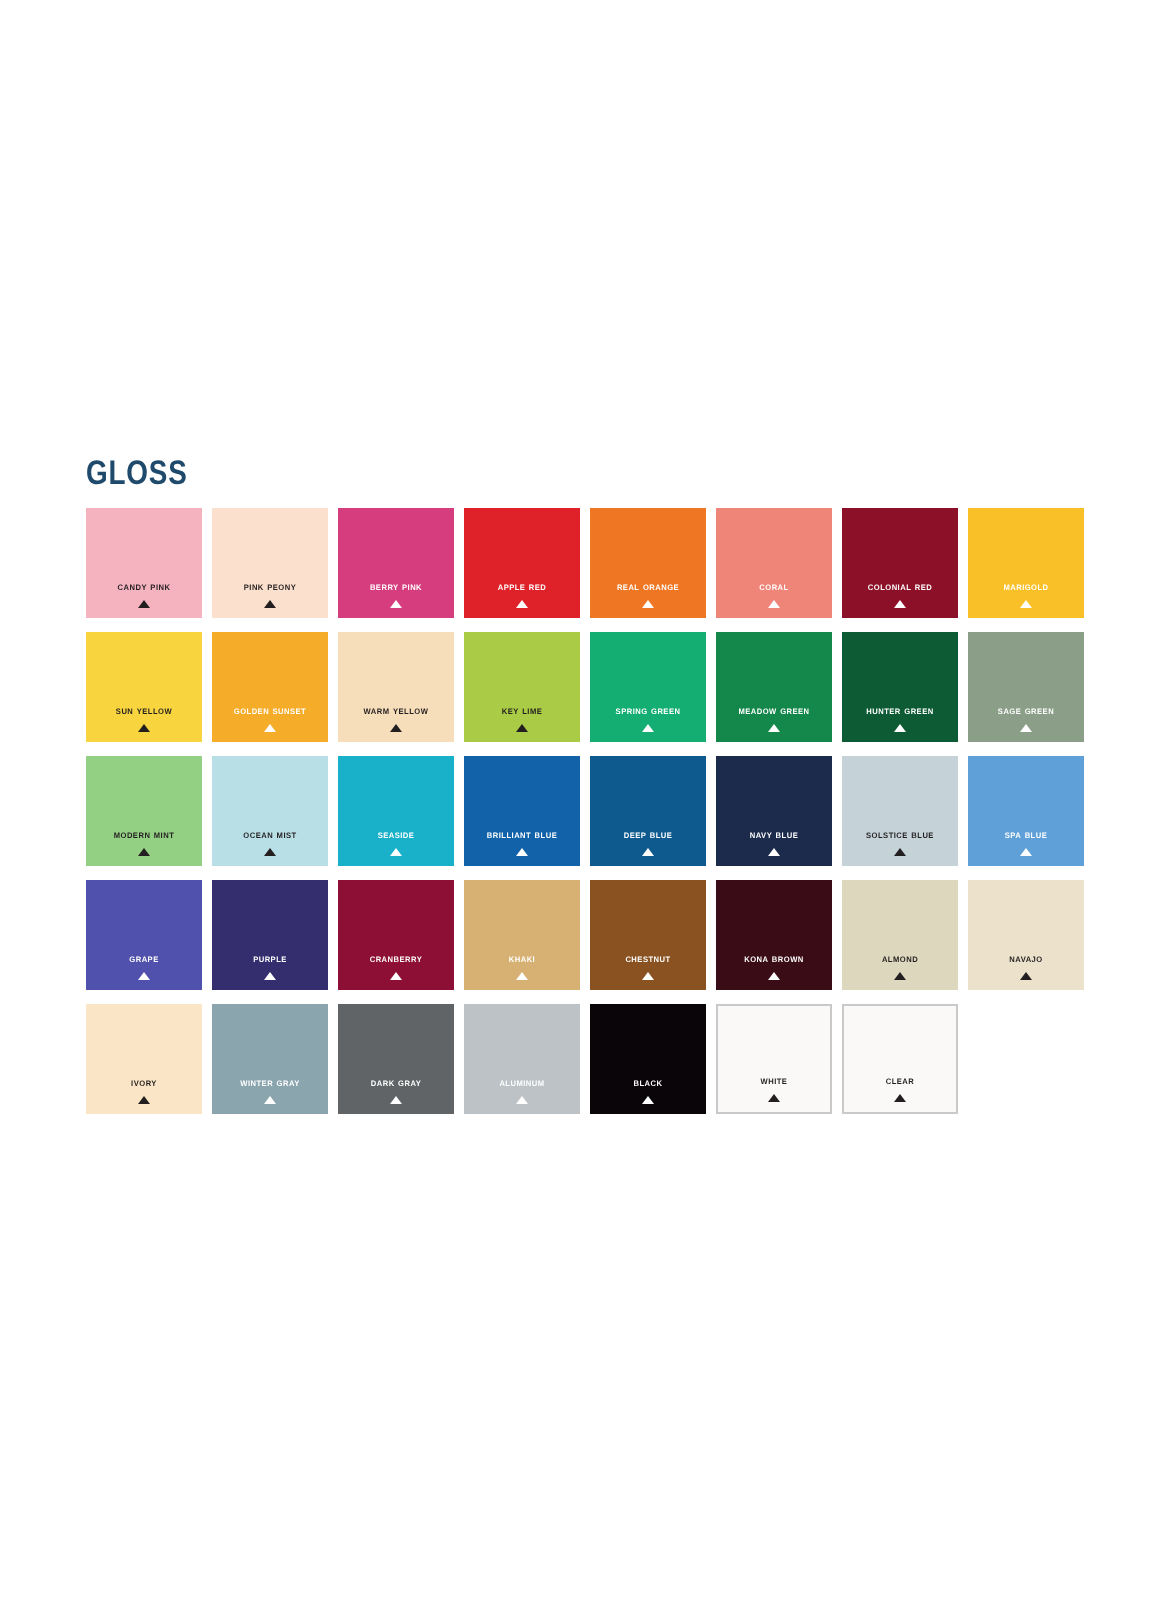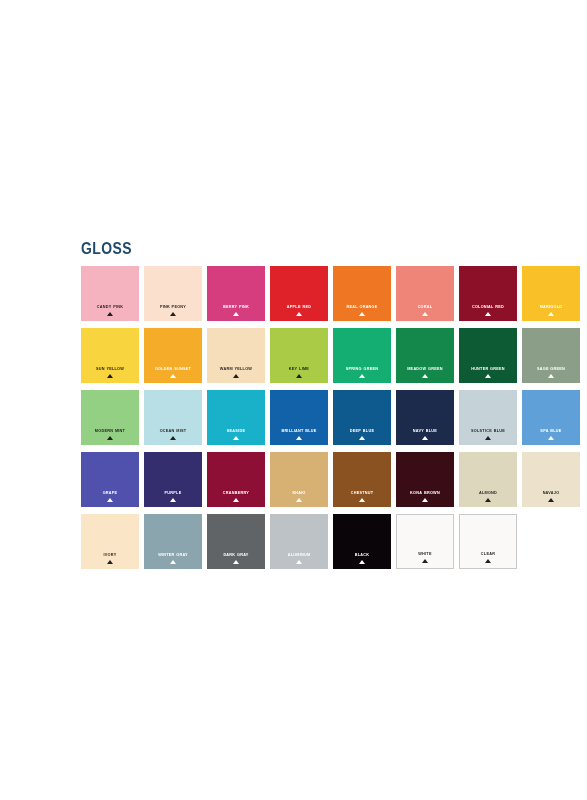--- a/index.html
+++ b/index.html
@@ -11,23 +11,22 @@
   body {
     width: 587px;
     height: 800px;
     font-family: "Liberation Sans", sans-serif;
     overflow: hidden;
     position: relative;
   }
   #chart-root {
     position: absolute;
     left: 43px;
-    top: 240px;
+    top: 228px;
     width: 501px;
-    margin-left: 38px;
   }
   #section-title {
     font-family: "Liberation Sans", sans-serif;
     font-size: 17px;
     font-weight: bold;
     letter-spacing: 0.5px;
     color: #1f4a6b;
     margin: 0 0 8px 0;
     transform: scaleX(0.82);
     transform-origin: left center;

